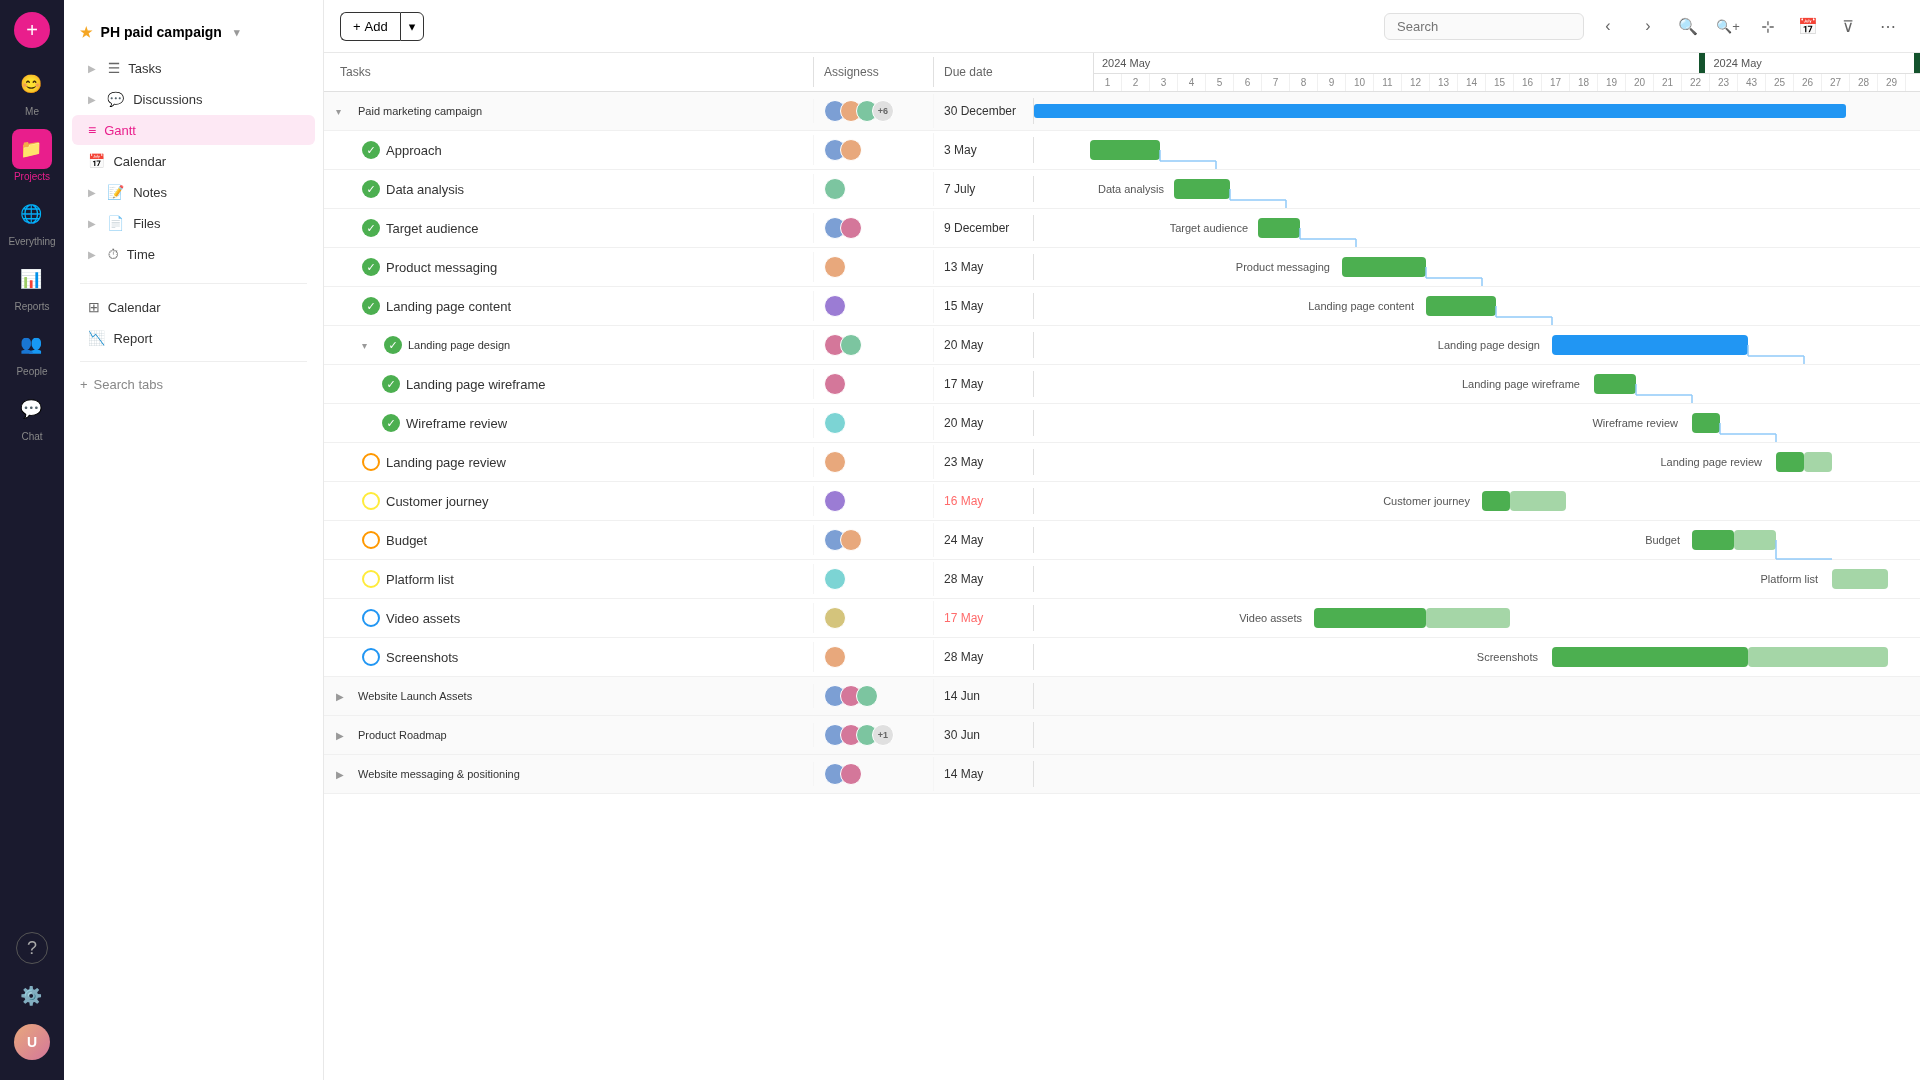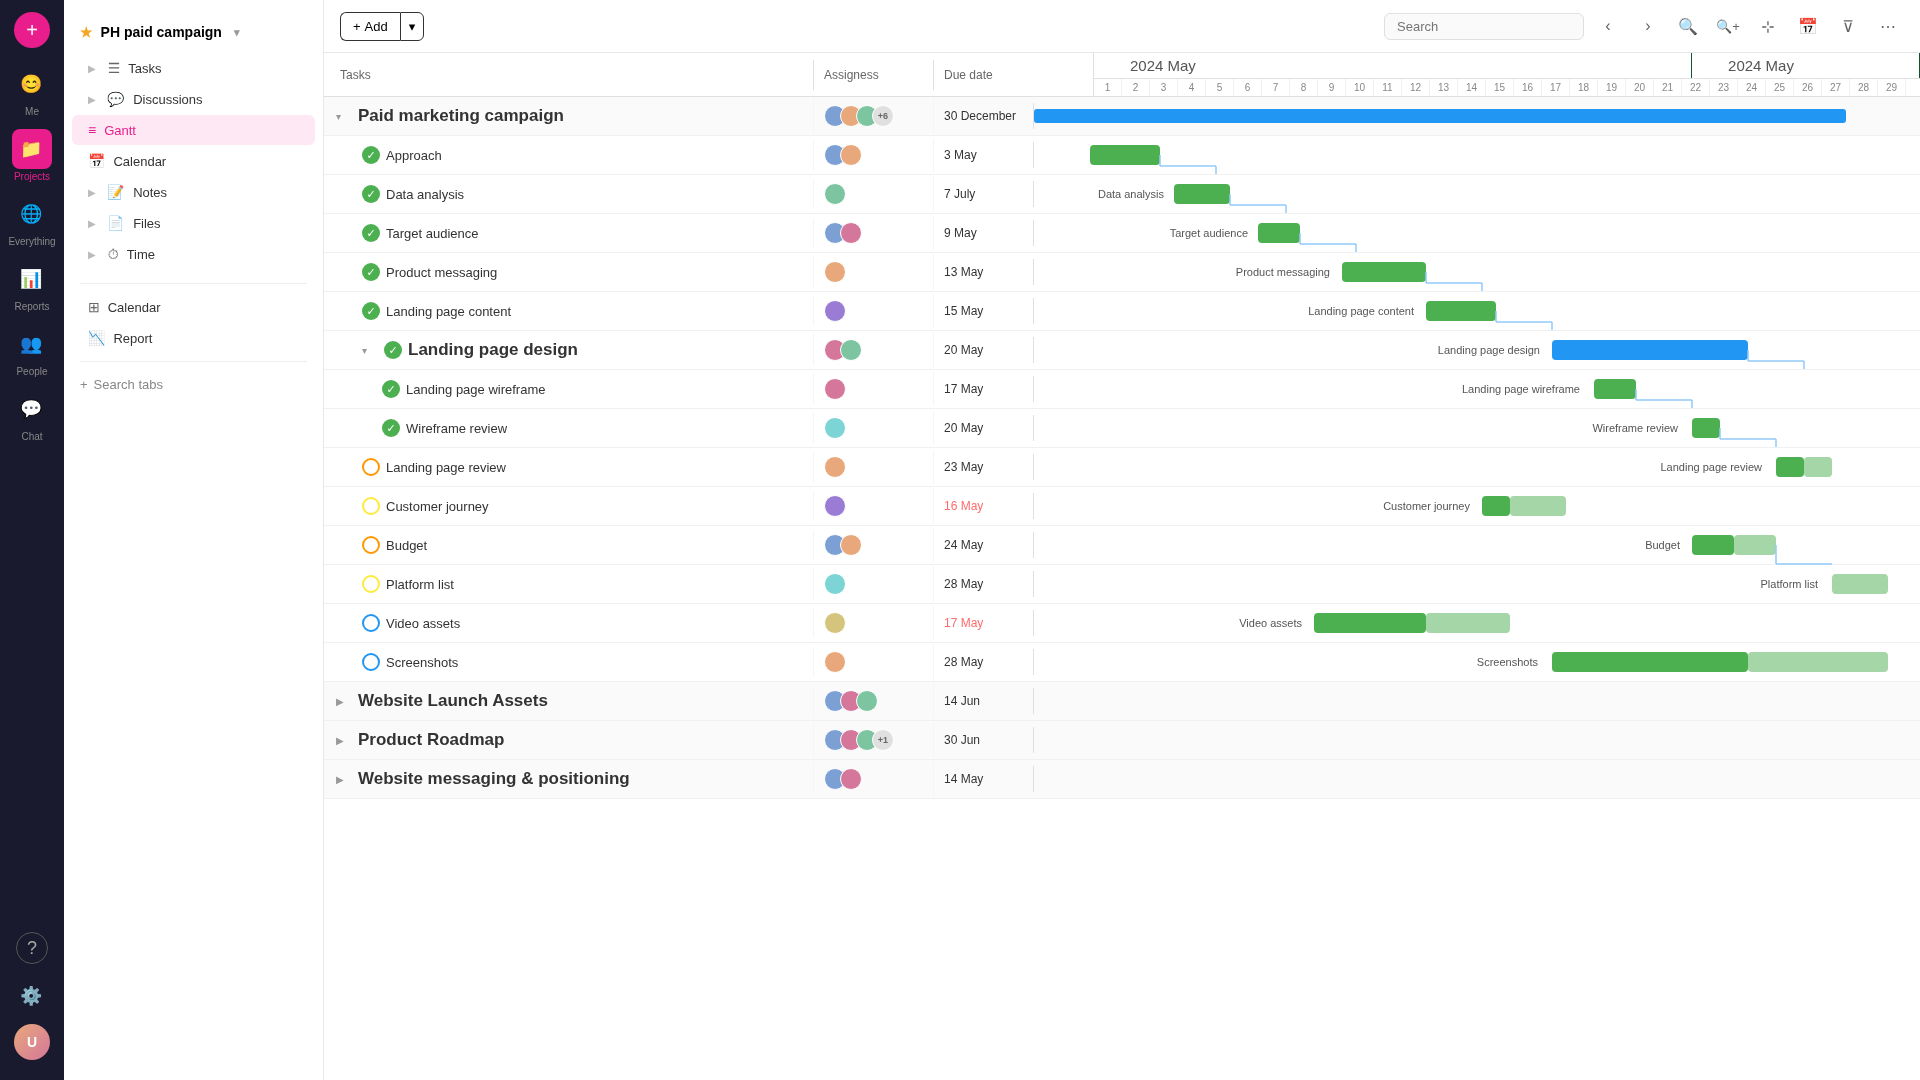--- a/index.html
+++ b/index.html
@@ -48,31 +48,31 @@
     .gantt-container { flex: 1; overflow: auto; display: flex; flex-direction: column; }
 
     
     .gantt-header { display: flex; border-bottom: 1px solid #e0e0e0; background: #fff; position: sticky; top: 0; z-index: 10; }
     .gantt-task-cols { width: 770px; flex-shrink: 0; display: flex; align-items: center; border-right: 1px solid #e0e0e0; }
     .col-tasks { width: 490px; padding: 8px 16px; font-weight: 500; color: #666; font-size: 12px; border-right: 1px solid #e0e0e0; }
     .col-assignees { width: 120px; padding: 8px 10px; font-weight: 500; color: #666; font-size: 12px; border-right: 1px solid #e0e0e0; }
     .col-due { width: 100px; padding: 8px 10px; font-weight: 500; color: #666; font-size: 12px; }
     .gantt-timeline-header { flex: 1; overflow: hidden; }
     .gantt-month-row { display: flex; border-bottom: 1px solid #e0e0e0; }
-    .gantt-month { padding: 4px 8px; font-size: 15px; font-weight: 500; color: #555; border-right: 1px solid #14532d; margin-left: 28px; }
+    .gantt-month { padding: 4px 8px; font-size: 11px; font-weight: 500; color: #555; border-right: 6px solid #14532d; }
     .gantt-days-row { display: flex; }
     .gantt-day { width: 28px; flex-shrink: 0; text-align: center; font-size: 10px; color: #888; padding: 3px 0; border-right: 1px solid #f0f0f0; }
 
     
     .gantt-body { flex: 1; }
     .gantt-row { display: flex; border-bottom: 1px solid #f0f0f0; align-items: center; min-height: 38px; }
     .gantt-row.group-row { background: #fafafa; font-weight: 500; }
     .task-cell { width: 490px; flex-shrink: 0; display: flex; align-items: center; padding: 6px 12px; gap: 6px; border-right: 1px solid #f5f5f5; }
     .task-name { font-size: 13px; color: #333; white-space: nowrap; overflow: hidden; text-overflow: ellipsis; }
-    .task-name.group { font-weight: 700; font-size: 17px; }
+    .task-name.group { font-weight: 400; font-size: 11px; }
     .assignee-cell { width: 120px; flex-shrink: 0; padding: 6px 10px; display: flex; align-items: center; border-right: 1px solid #f5f5f5; }
     .due-cell { width: 100px; flex-shrink: 0; padding: 6px 10px; font-size: 12px; color: #333; border-right: 1px solid #e0e0e0; }
     .due-cell.overdue { color: #ff6b6b; }
     .timeline-cell { flex: 1; position: relative; height: 38px; overflow: visible; }
 
     
     .status-icon { width: 18px; height: 18px; border-radius: 50%; display: flex; align-items: center; justify-content: center; flex-shrink: 0; font-size: 11px; }
     .status-done { background: #4caf50; color: #fff; }
     .status-pending { border: 2px solid #ff9800; }
     .status-half { border: 2px solid #ffeb3b; }
@@ -264,21 +264,21 @@
             <div class="gantt-day">14</div>
             <div class="gantt-day">15</div>
             <div class="gantt-day">16</div>
             <div class="gantt-day">17</div>
             <div class="gantt-day">18</div>
             <div class="gantt-day">19</div>
             <div class="gantt-day">20</div>
             <div class="gantt-day">21</div>
             <div class="gantt-day">22</div>
             <div class="gantt-day">23</div>
-            <div class="gantt-day">24</div>
+            <div class="gantt-day">43</div>
             <div class="gantt-day">25</div>
             <div class="gantt-day">26</div>
             <div class="gantt-day">27</div>
             <div class="gantt-day">28</div>
             <div class="gantt-day">29</div>
         </div>
       </div>
     </div>
 
     <div class="gantt-body">
@@ -353,21 +353,21 @@
           <div class="indent"></div>
           <div class="status-icon status-done">✓</div>
           <span class="task-name">Target audience</span>
         </div>
         <div class="assignee-cell">
           <div class="avatar-group">
             <div class="avatar av1"></div>
             <div class="avatar av4"></div>
           </div>
         </div>
-        <div class="due-cell">9 May</div>
+        <div class="due-cell">9 December</div>
         <div class="timeline-cell">
           <div class="gantt-bar bar-green" style="left:224px; width:42px;"></div>
           <span class="gantt-label" style="right:calc(100% - 214px);">Target audience</span>
           <svg style="position:absolute;left:266px;top:0;height:38px;overflow:visible;" width="56">
               <line x1="0" y1="19" x2="0" y2="30" stroke="#90caf9" stroke-width="1.5"></line>
               <line x1="0" y1="30" x2="56" y2="30" stroke="#90caf9" stroke-width="1.5"></line>
               <line x1="56" y1="30" x2="56" y2="38" stroke="#90caf9" stroke-width="1.5"></line>
             </svg>
         </div>
       </div>

